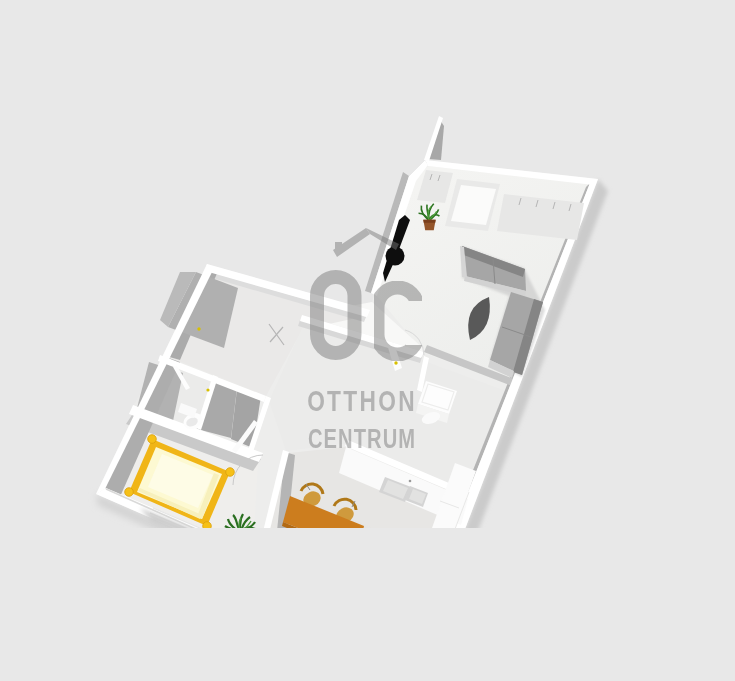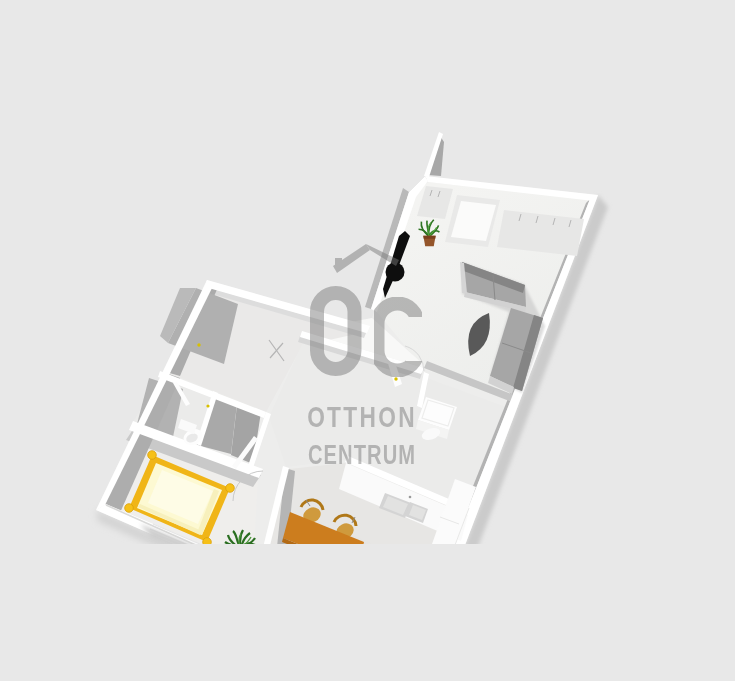--- a/index.html
+++ b/index.html
@@ -1,17 +1,17 @@
 <!DOCTYPE html>
 <html><head>
 <meta charset="utf-8">
 <style>
 html,body{margin:0;padding:0;background:#e8e8e8;}
 #stage{position:relative;width:735px;height:528px;overflow:hidden;background:#e8e8e8;
-font-family:"Liberation Sans",sans-serif;margin-top:16px;}
+font-family:"Liberation Sans",sans-serif;}
 </style>
 </head>
 <body>
 <div id="stage">
 <svg width="735" height="681" viewBox="0 0 735 681">
 <defs>
 <linearGradient id="lg1" x1="430" y1="180" x2="540" y2="380" gradientUnits="userSpaceOnUse">
 <stop offset="0" stop-color="#f4f4f2"></stop>
           <stop offset="1" stop-color="#ecedeb"></stop>
 </linearGradient>

